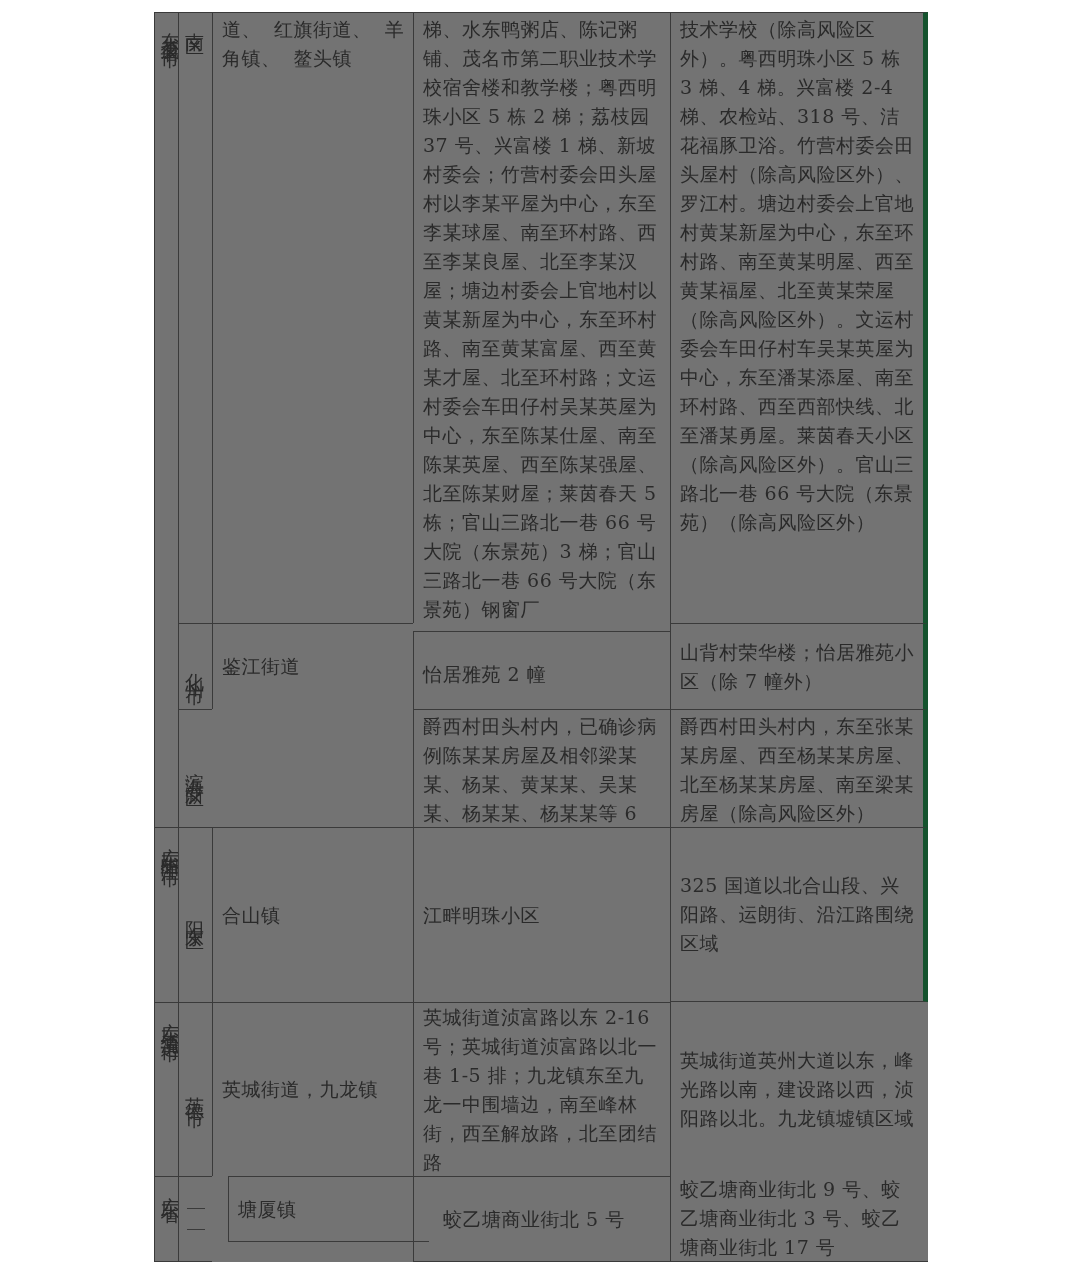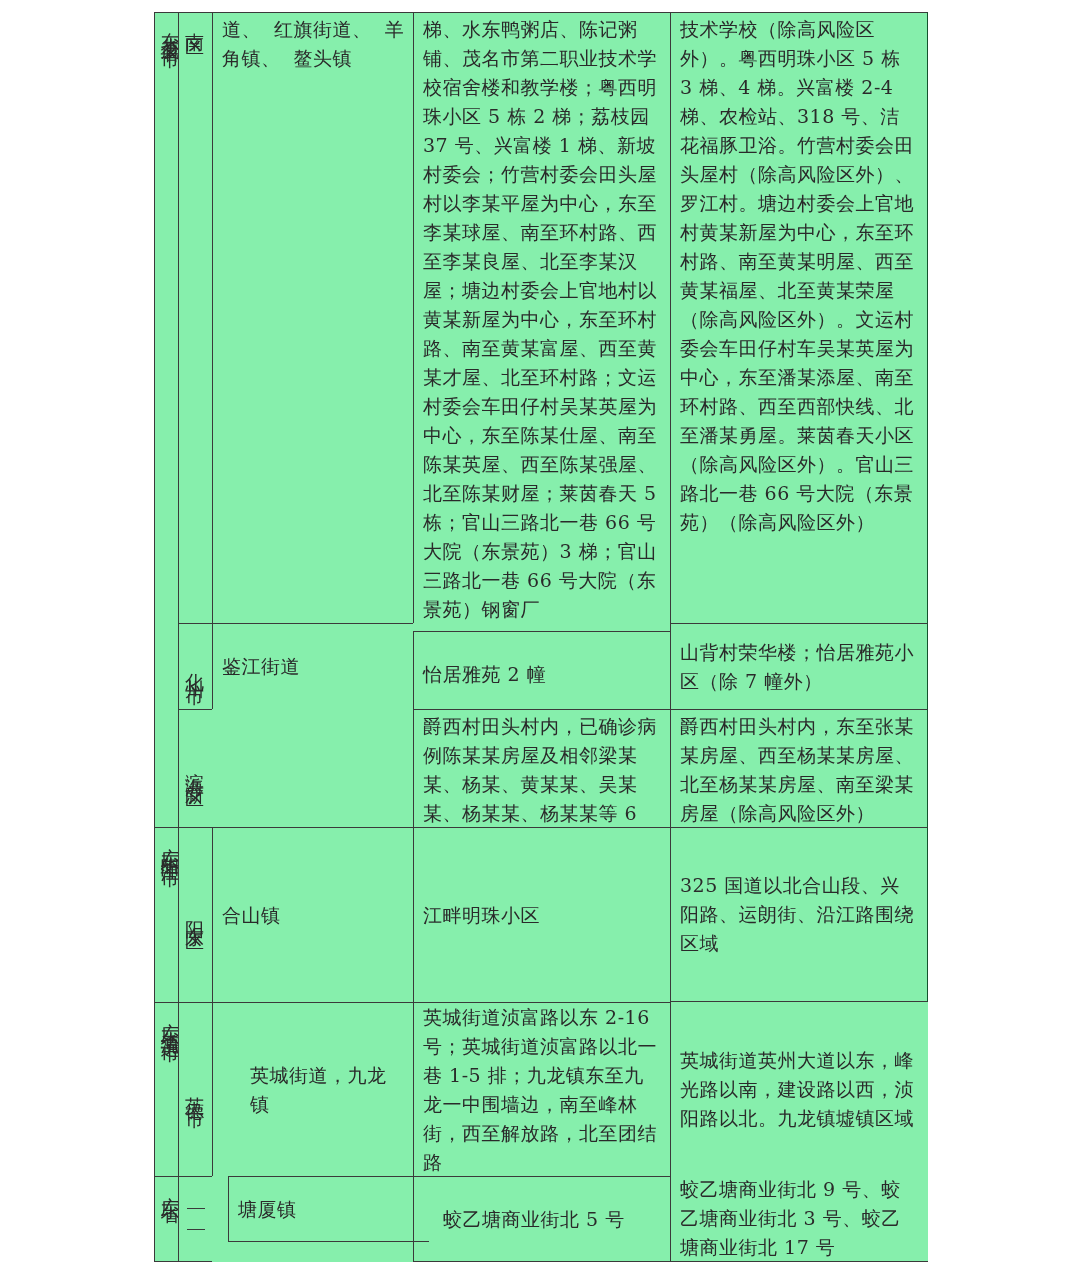--- a/index.html
+++ b/index.html
@@ -14,32 +14,32 @@
       overflow: hidden;
       font-family: "DejaVu Serif", "Liberation Serif", serif;
       color: #2a2a2a;
     }
     .page {
       position: absolute;
       left: 154px;
       top: 12px;
       width: 774px;
       height: 1250px;
-      background: #86efac;
+      background: #737373;
     }
     .cell {
       position: absolute;
       box-sizing: border-box;
       font-size: 19px;
       line-height: 29px;
       letter-spacing: 0.5px;
       overflow: hidden;
     }
     .bl { border-left: 1px solid #3a3a3a; }
-    .br { border-right: 1px solid #14532d; }
+    .br { border-right: 5px solid #14532d; }
     .bt { border-top: 1px solid #3a3a3a; }
     .bb { border-bottom: 1px solid #3a3a3a; }
     .vert {
       writing-mode: vertical-rl;
       text-orientation: upright;
       letter-spacing: 4px;
       font-size: 19px;
       line-height: 22px;
     }
     .narrow-prov {
@@ -142,21 +142,21 @@
   <div class="cell bl bt br bb mid" style="left:516px;top:815px;width:258px;height:175px;">
     <div class="txt">325 国道以北合山段、兴阳路、运朗街、沿江路围绕区域</div>
   </div>
 
   <div class="cell bl bt narrow-prov" style="left:0;top:990px;width:24px;height:174px;">
     <div class="vert">广东省清远市</div>
   </div>
   <div class="cell bl bt city" style="left:24px;top:990px;width:34px;height:174px;">
     <div class="vert" style="line-height:26px;letter-spacing:6px;">英德市</div>
   </div>
-  <div class="cell bl bt mid" style="left:58px;top:990px;width:201px;height:174px;padding-left:28px;">
+  <div class="cell bl bt mid" style="left:58px;top:990px;width:201px;height:174px;">
     <div class="txt">英城街道，九龙镇</div>
   </div>
   <div class="cell bl bt mid" style="left:259px;top:990px;width:257px;height:174px;">
     <div class="txt">英城街道浈富路以东 2-16 号；英城街道浈富路以北一巷 1-5 排；九龙镇东至九龙一中围墙边，南至峰林街，西至解放路，北至团结路</div>
   </div>
   <div class="cell bl mid" style="left:516px;top:990px;width:258px;height:174px;">
     <div class="txt">英城街道英州大道以东，峰光路以南，建设路以西，浈阳路以北。九龙镇墟镇区域</div>
   </div>
 
   <div class="cell bl bt bb narrow-prov" style="left:0;top:1164px;width:24px;height:86px;">

